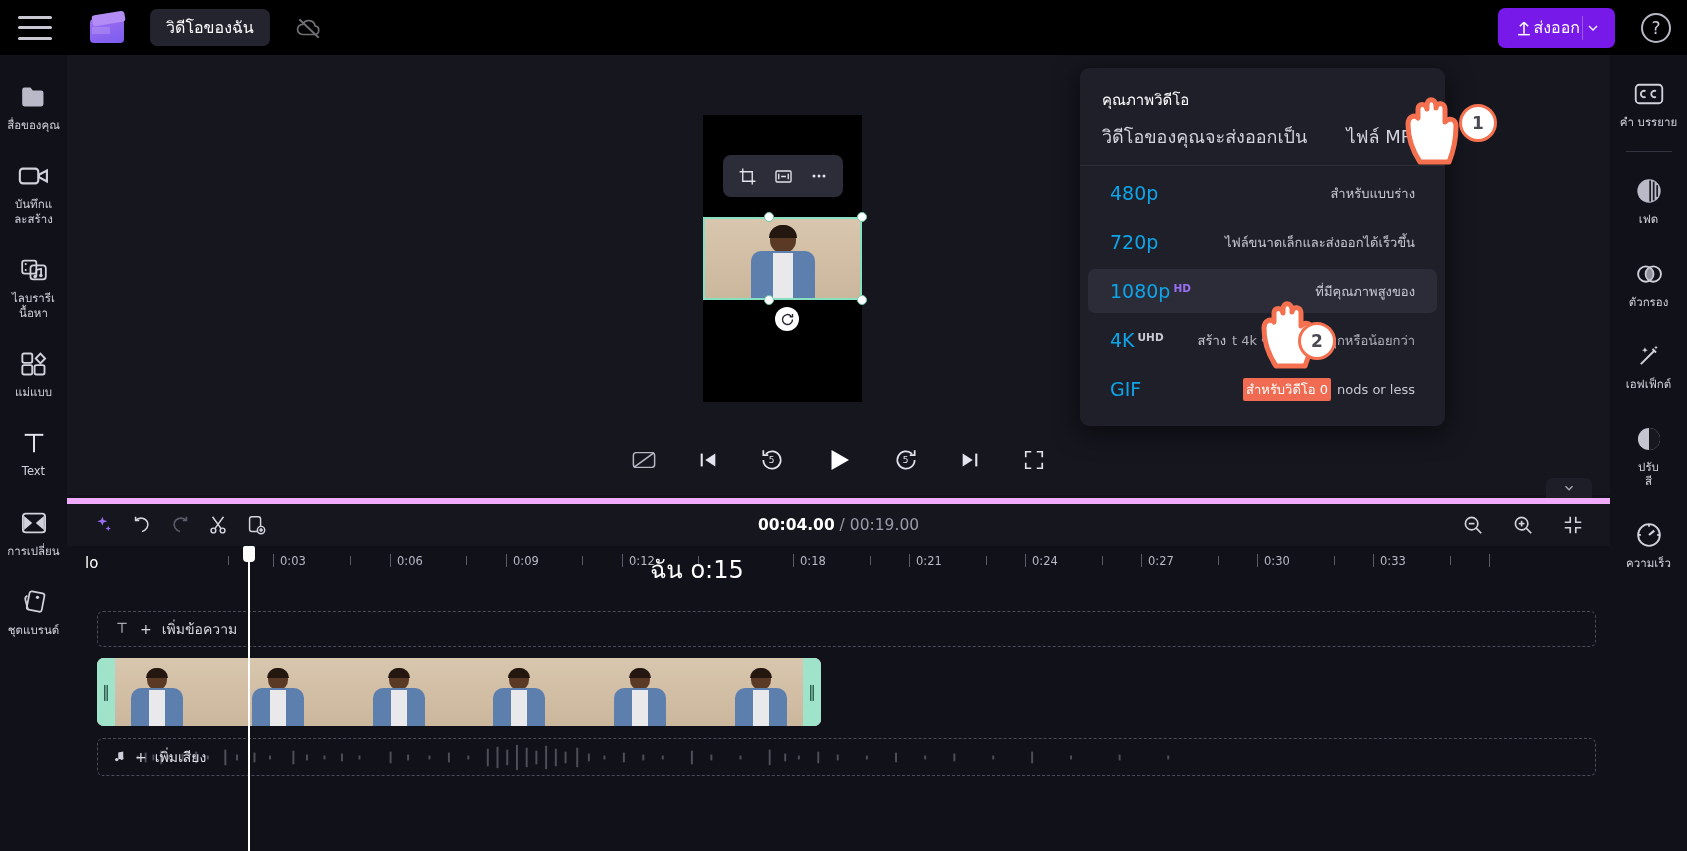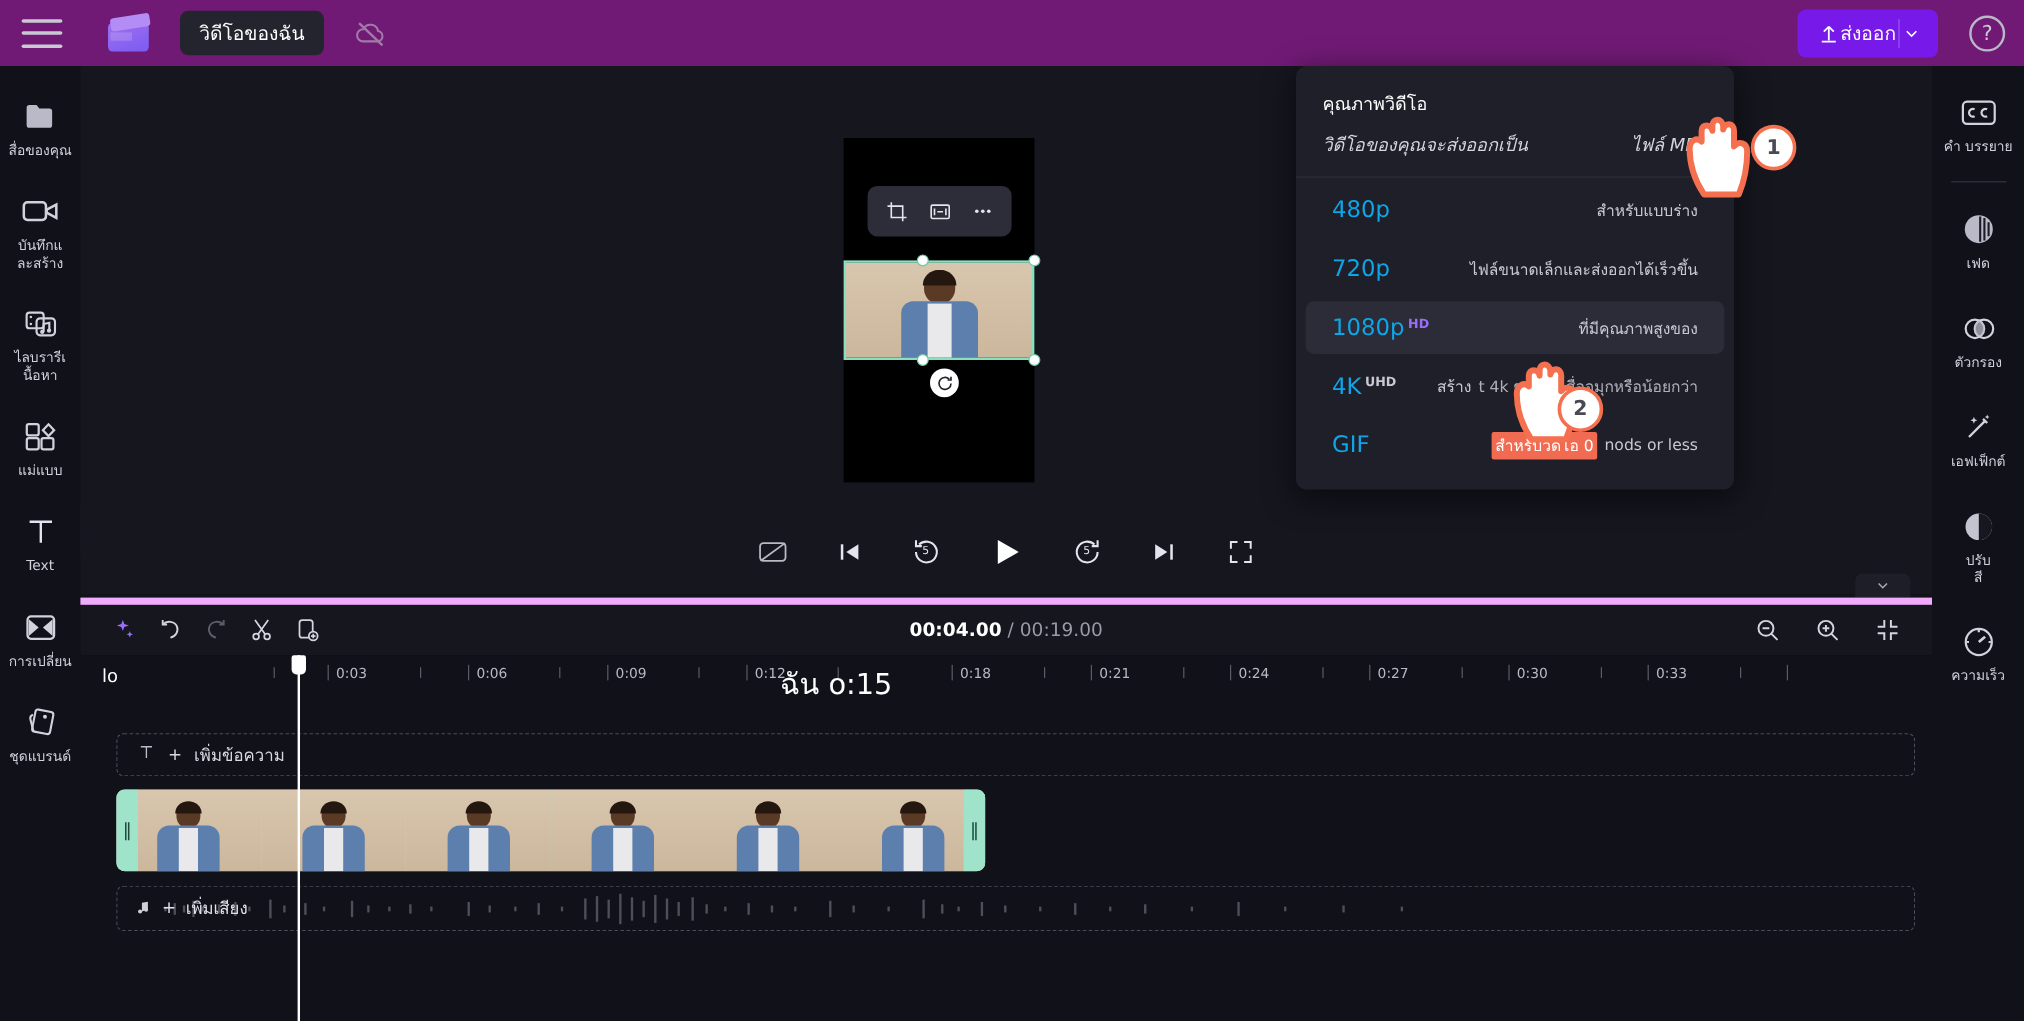--- a/index.html
+++ b/index.html
@@ -8,21 +8,21 @@
     background: #12131a;
     font-family: "DejaVu Sans", "Liberation Sans", sans-serif;
     overflow: hidden;
     color: #e8e8ee;
   }
   .app { position: relative; width: 1687px; height: 851px; }
 
   
   .topbar {
     position: absolute; left: 0; top: 0; width: 1687px; height: 55px;
-    background: #701a75; display: flex; align-items: center;
+    background: #000000; display: flex; align-items: center;
   }
   .hamburger { width: 34px; height: 24px; margin-left: 18px; display: flex;
     flex-direction: column; justify-content: space-between; cursor: pointer; }
   .hamburger span { display: block; height: 3px; background: #c9c9d4; border-radius: 2px; }
   .logo { margin-left: 36px; width: 40px; height: 34px; position: relative; }
   .logo .board { position: absolute; left: 2px; top: 8px; width: 34px; height: 24px;
     background: linear-gradient(160deg, #a06ff0 0%, #7b5cf0 100%); border-radius: 4px; }
   .logo .clap { position: absolute; left: 4px; top: 2px; width: 33px; height: 11px;
     background: #b48cf5; border-radius: 3px; transform: rotate(-9deg); }
   .logo .stripe { position: absolute; left: 4px; top: 16px; width: 18px; height: 7px;
@@ -186,27 +186,27 @@
   .wave { position: absolute; left: 0; right: 0; top: 0; bottom: 0; opacity: .5; }
   .playhead {
     position: absolute; left: 248px; top: 546px; bottom: 0; width: 2px;
     background: #ffffff; z-index: 20;
   }
   .playhead .knob { position: absolute; left: -5px; top: 0; width: 12px; height: 16px;
     background: #fff; border-radius: 2px 2px 4px 4px; }
 
   
   .dropdown {
-    position: absolute; left: 1080px; top: 55px; width: 365px;
+    position: absolute; left: 1080px; top: 68px; width: 365px;
     background: #1e1f29; border-radius: 9px; box-shadow: 0 6px 26px rgba(0,0,0,.55);
     padding: 0 0 10px 0; z-index: 40;
   }
   .dd-head { padding: 20px 22px 14px; border-bottom: 1px solid #2d2e38; }
   .dd-title { font-size: 15px; color: #ffffff; margin-bottom: 10px; }
-  .dd-sub { display: flex; justify-content: space-between; font-size: 15px; color: #d4d4de; font-style: italic; }
+  .dd-sub { display: flex; justify-content: space-between; font-size: 18px; color: #d4d4de; }
   .dd-row {
     display: flex; align-items: center; justify-content: space-between;
     padding: 0 22px; height: 44px; margin: 5px 8px; border-radius: 7px; cursor: pointer;
   }
   .dd-row.active { background: #2b2c37; }
   .dd-left { display: flex; align-items: flex-start; gap: 3px; }
   .dd-res { font-size: 19px; color: #0ea5e9; }
   .dd-tag { font-size: 10.5px; font-weight: bold; color: #9b6ff5; margin-top: 2px; }
   .dd-desc { font-size: 13px; color: #c9c9d4; }
   .dd-desc.hl { background: #f06b52; color: #ffffff; padding: 1px 3px; border-radius: 2px; }

